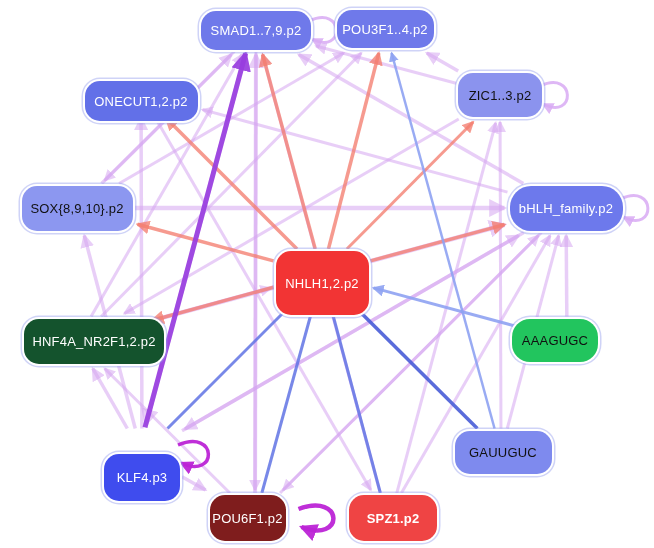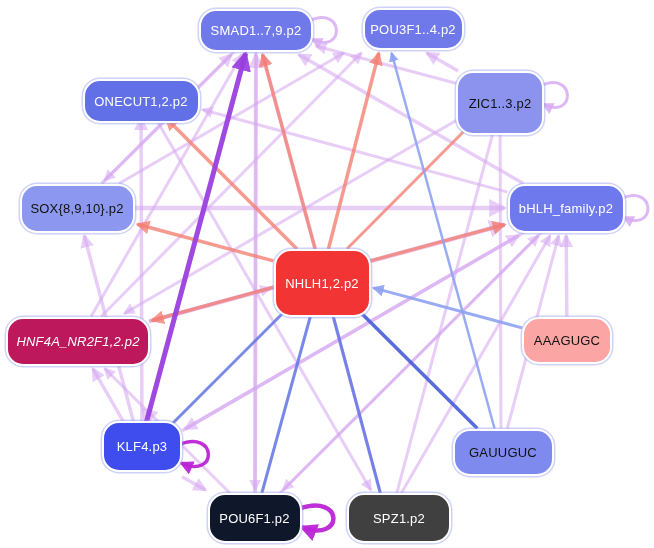--- a/index.html
+++ b/index.html
@@ -104,50 +104,50 @@
       <path d="M 309 21 C 345 4, 345 56, 312 39" fill="none" stroke="rgba(216,170,243,0.85)" stroke-width="3" marker-end="url(#arrow-6)"></path>
       <path d="M 540 86 C 576 69, 576 121, 543 104" fill="none" stroke="rgba(216,170,243,0.85)" stroke-width="3" marker-end="url(#arrow-6)"></path>
       <path d="M 620.5 199 C 656.5 182, 656.5 234, 623.5 217" fill="none" stroke="rgba(216,170,243,0.85)" stroke-width="3" marker-end="url(#arrow-6)"></path>
       <path d="M 178 445 C 218 428, 218 480, 181 463" fill="none" stroke="rgba(188,36,214,0.95)" stroke-width="3.5" marker-end="url(#arrow-7)"></path>
       <path d="M 298.5 509 C 344.5 492, 344.5 544, 301.5 527" fill="none" stroke="rgba(188,36,214,0.95)" stroke-width="4.5" marker-end="url(#arrow-7)"></path>
     </svg>
   <div id="node-layer">
       <div class="node" style="left: 201px; top: 10.5px; width: 110px; height: 39px; background: rgb(111, 121, 234); color: rgb(255, 255, 255);">
         <span>SMAD1..7,9.p2</span>
       </div>
-      <div class="node" style="left: 336.5px; top: 10px; width: 97px; height: 38px; background: rgb(111, 121, 234); color: rgb(255, 255, 255); margin-left: 28px;">
+      <div class="node" style="left: 336.5px; top: 10px; width: 97px; height: 38px; background: rgb(111, 121, 234); color: rgb(255, 255, 255);">
         <span>POU3F1..4.p2</span>
       </div>
       <div class="node" style="left: 84.5px; top: 73px; width: 113px; height: 40px; background: rgb(98, 112, 232); color: rgb(255, 255, 255); margin-top: 8px;">
         <span>ONECUT1,2.p2</span>
       </div>
-      <div class="node" style="left: 458px; top: 73px; width: 84px; height: 60px; background: rgb(139, 147, 238); color: rgb(17, 17, 17);">
+      <div class="node" style="left: 458px; top: 73px; width: 84px; height: 44px; background: rgb(139, 147, 238); color: rgb(17, 17, 17);">
         <span>ZIC1..3.p2</span>
       </div>
       <div class="node" style="left: 21.5px; top: 185.5px; width: 111px; height: 45px; background: rgb(140, 151, 240); color: rgb(17, 17, 17);">
         <span>SOX{8,9,10}.p2</span>
       </div>
-      <div class="node" style="left: 509.5px; top: 185.5px; width: 113px; height: 45px; background: rgb(109, 121, 236); color: rgb(255, 255, 255);">
+      <div class="node" style="left: 509.5px; top: 185.5px; width: 113px; height: 45px; background: rgb(109, 121, 236); color: rgb(255, 255, 255); border-radius: 21px;">
         <span>bHLH_family.p2</span>
       </div>
       <div class="node" style="left: 275.5px; top: 251px; width: 93px; height: 64px; background: rgb(242, 52, 52); color: rgb(255, 255, 255);">
         <span>NHLH1,2.p2</span>
       </div>
-      <div class="node" style="left: 8px; top: 318.5px; width: 140px; height: 45px; background: #be185d; color: rgb(255, 255, 255); font-style: italic;">
+      <div class="node" style="left: 24px; top: 318.5px; width: 140px; height: 45px; background: #14532d; color: rgb(255, 255, 255);">
         <span>HNF4A_NR2F1,2.p2</span>
       </div>
-      <div class="node" style="left: 524px; top: 318.5px; width: 86px; height: 43px; background: #fca5a5; color: rgb(17, 17, 17);">
+      <div class="node" style="left: 512px; top: 318.5px; width: 86px; height: 43px; background: #22c55e; color: rgb(17, 17, 17); border-radius: 18px;">
         <span>AAAGUGC</span>
       </div>
-      <div class="node" style="left: 104px; top: 423px; width: 76px; height: 47px; background: rgb(63, 76, 238); color: rgb(255, 255, 255);">
+      <div class="node" style="left: 104px; top: 454px; width: 76px; height: 47px; background: rgb(63, 76, 238); color: rgb(255, 255, 255);">
         <span>KLF4.p3</span>
       </div>
       <div class="node" style="left: 454.5px; top: 430.5px; width: 97px; height: 43px; background: rgb(126, 138, 238); color: rgb(17, 17, 17);">
         <span>GAUUGUC</span>
       </div>
-      <div class="node" style="left: 209.5px; top: 495px; width: 90px; height: 46px; background: #0f172a; color: rgb(255, 255, 255);">
+      <div class="node" style="left: 209.5px; top: 495px; width: 76px; height: 46px; background: #7f1d1d; color: rgb(255, 255, 255);">
         <span>POU6F1.p2</span>
       </div>
-      <div class="node" style="left: 349px; top: 495px; width: 100px; height: 46px; background: #404040; color: rgb(255, 255, 255);">
+      <div class="node" style="left: 349px; top: 495px; width: 88px; height: 46px; background: #ef4444; color: rgb(255, 255, 255); font-weight: bold;">
         <span>SPZ1.p2</span>
       </div>
     </div>
 </div>
 
 </body></html>

